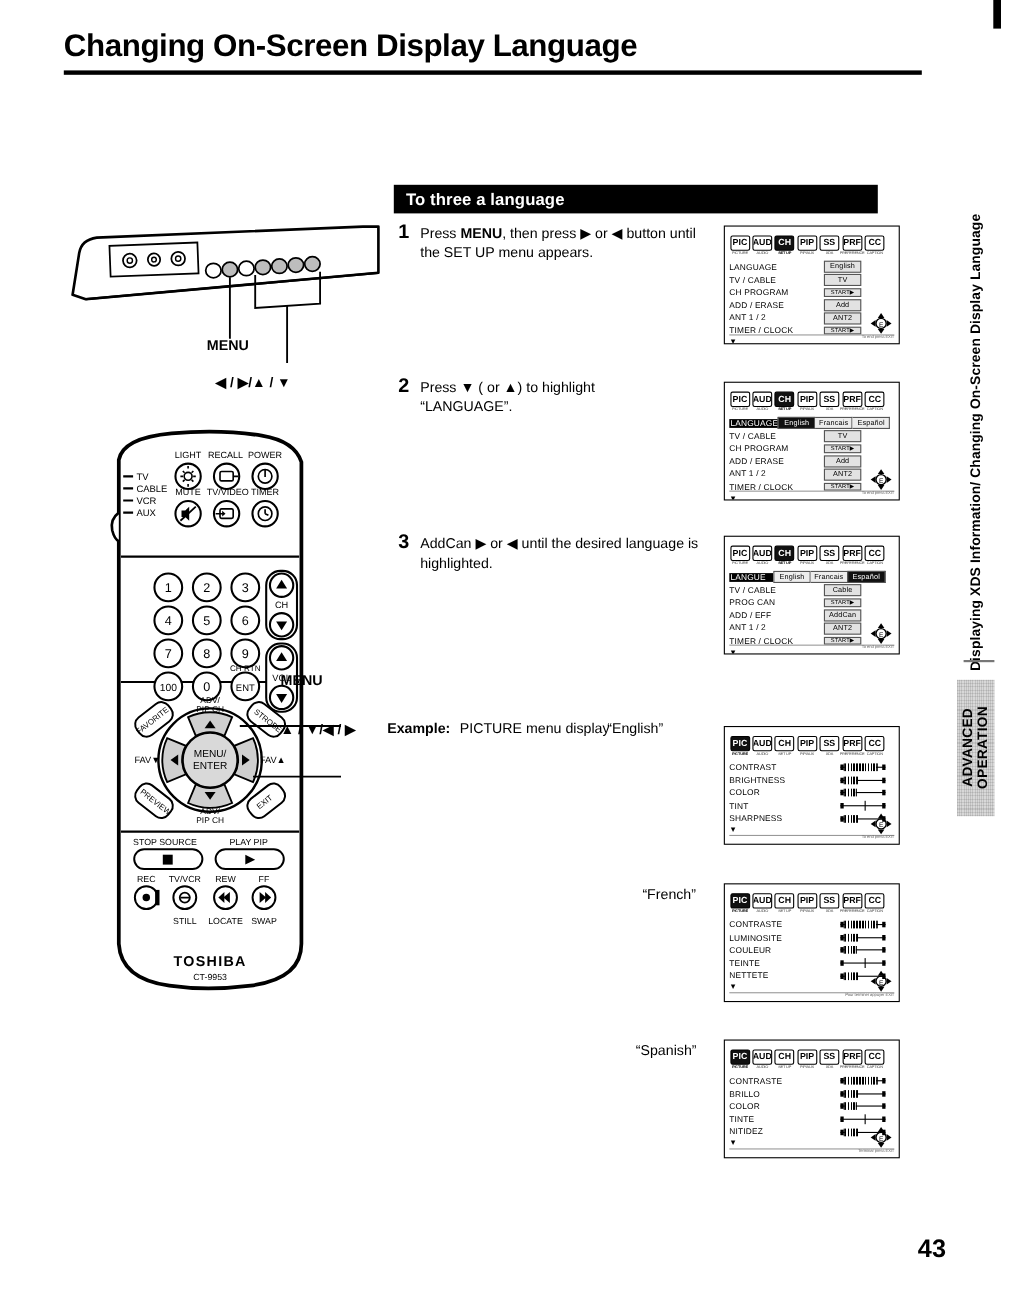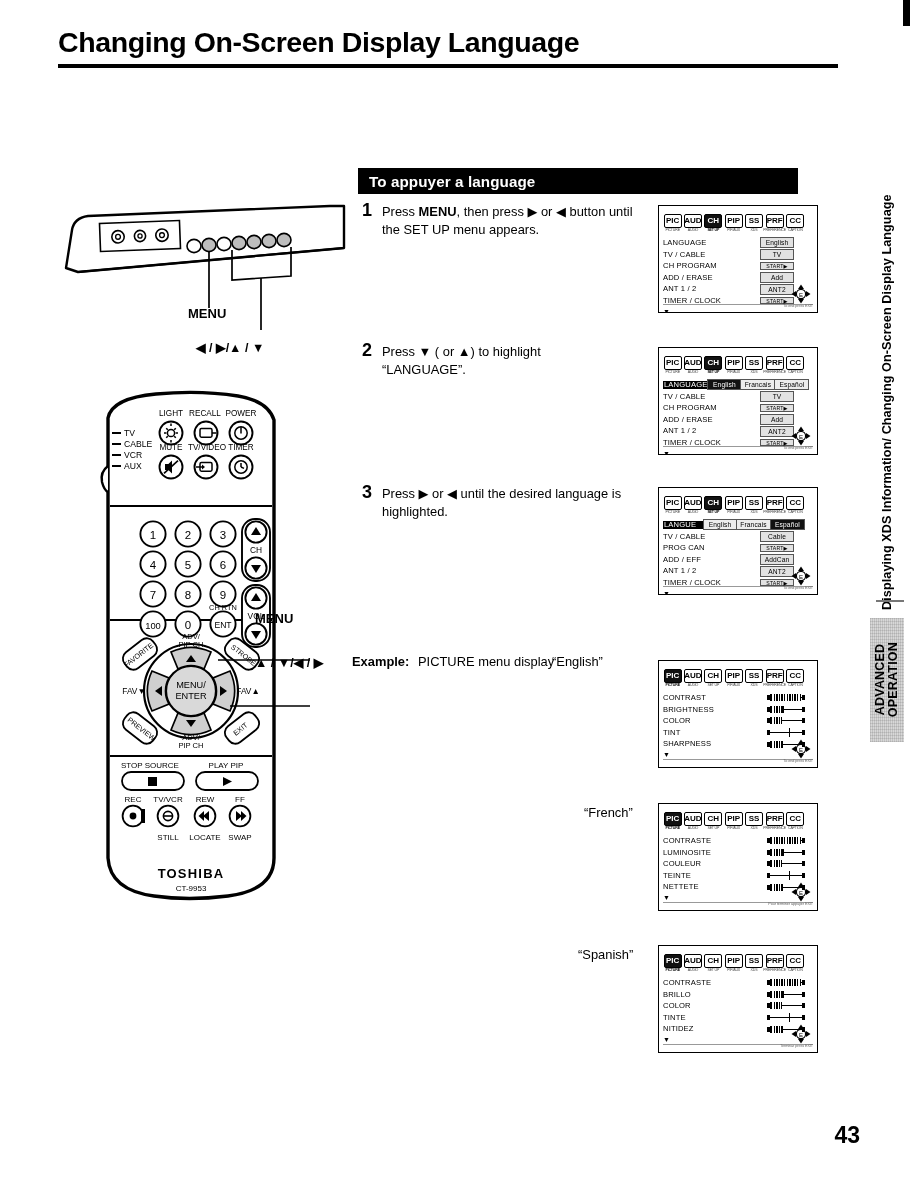--- a/index.html
+++ b/index.html
@@ -160,21 +160,21 @@
   }
   .osd-icon.sel .cap { color: #000; font-weight: bold; }
 
   .osd-rows { margin-top: 1px; }
   .osd-row {
     display: flex; align-items: center;
     height: 11.6px;
     font-size: 7.6px;
     letter-spacing: .15px;
   }
-  .osd-row .lbl { width: 97px; white-space: nowrap; }
+  .osd-row .lbl { width: 86px; white-space: nowrap; }
   .osd-row.hl .lbl { background: #000; color: #fff; padding-left: 1px; }
   .osd-row .val {
     min-width: 34px; text-align: center;
     border: 1px solid #555;
     background: #e2e2e2;
     font-size: 6.6px;
     padding: 0 1px;
     white-space: nowrap;
     line-height: 9px;
   }
@@ -503,41 +503,41 @@
       </g>
 
       <text x="113" y="490" font-family="Liberation Sans, sans-serif" font-size="13" font-weight="bold" text-anchor="middle" fill="#000" letter-spacing="1.2">TOSHIBA</text>
       <text x="113" y="503" font-family="Liberation Sans, sans-serif" font-size="8" text-anchor="middle" fill="#000">CT-9953</text>
     </svg>
   </div>
   <div id="callout-menu-remote" class="callout-label">MENU</div>
   <div id="callout-arrows-remote" class="callout-label">▲ / ▼/◀ / ▶</div>
 
   <div id="steps-col">
-    <div id="banner">To appuyer a language</div>
+    <div id="banner">To three a language</div>
   </div>
 
   <div class="step" style="left:358px; top:203px;">
     <div class="step-num">1</div>
     <div class="step-text">
       <span>Press </span><b>MENU</b><span>, then press ▶ or ◀ button until the SET UP menu appears.</span>
     </div>
   </div>
 
   <div class="step" style="left:358px; top:343px;">
     <div class="step-num">2</div>
     <div class="step-text">
       <span>Press ▼ ( or ▲) to highlight</span><br>
       <span>“LANGUAGE”.</span>
     </div>
   </div>
 
   <div class="step" style="left:358px; top:485px;">
     <div class="step-num">3</div>
-    <div class="step-text" style="width:282px;">Press ▶ or ◀ until the desired language is highlighted.</div>
+    <div class="step-text" style="width:282px;">AddCan ▶ or ◀ until the desired language is highlighted.</div>
   </div>
 
   <div class="osd" id="osd-step1" style="left:658px; top:205px;">
       <div class="osd-iconbar">
         <div class="osd-icon">
           <div class="glyph">PIC</div>
           <div class="cap">PICTURE</div>
         </div>
         <div class="osd-icon">
           <div class="glyph">AUD</div>

